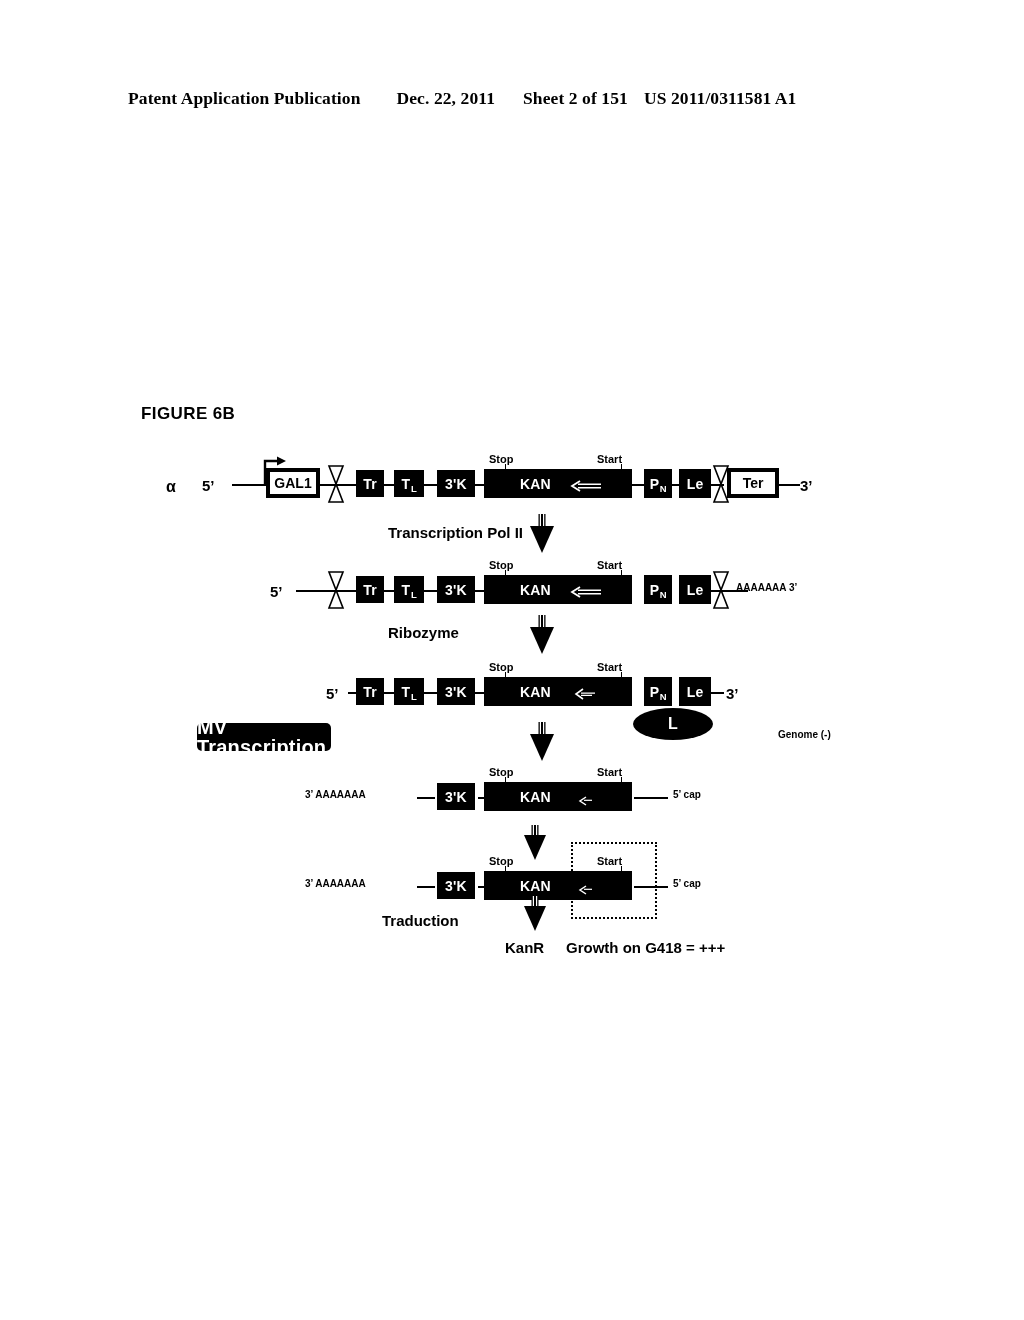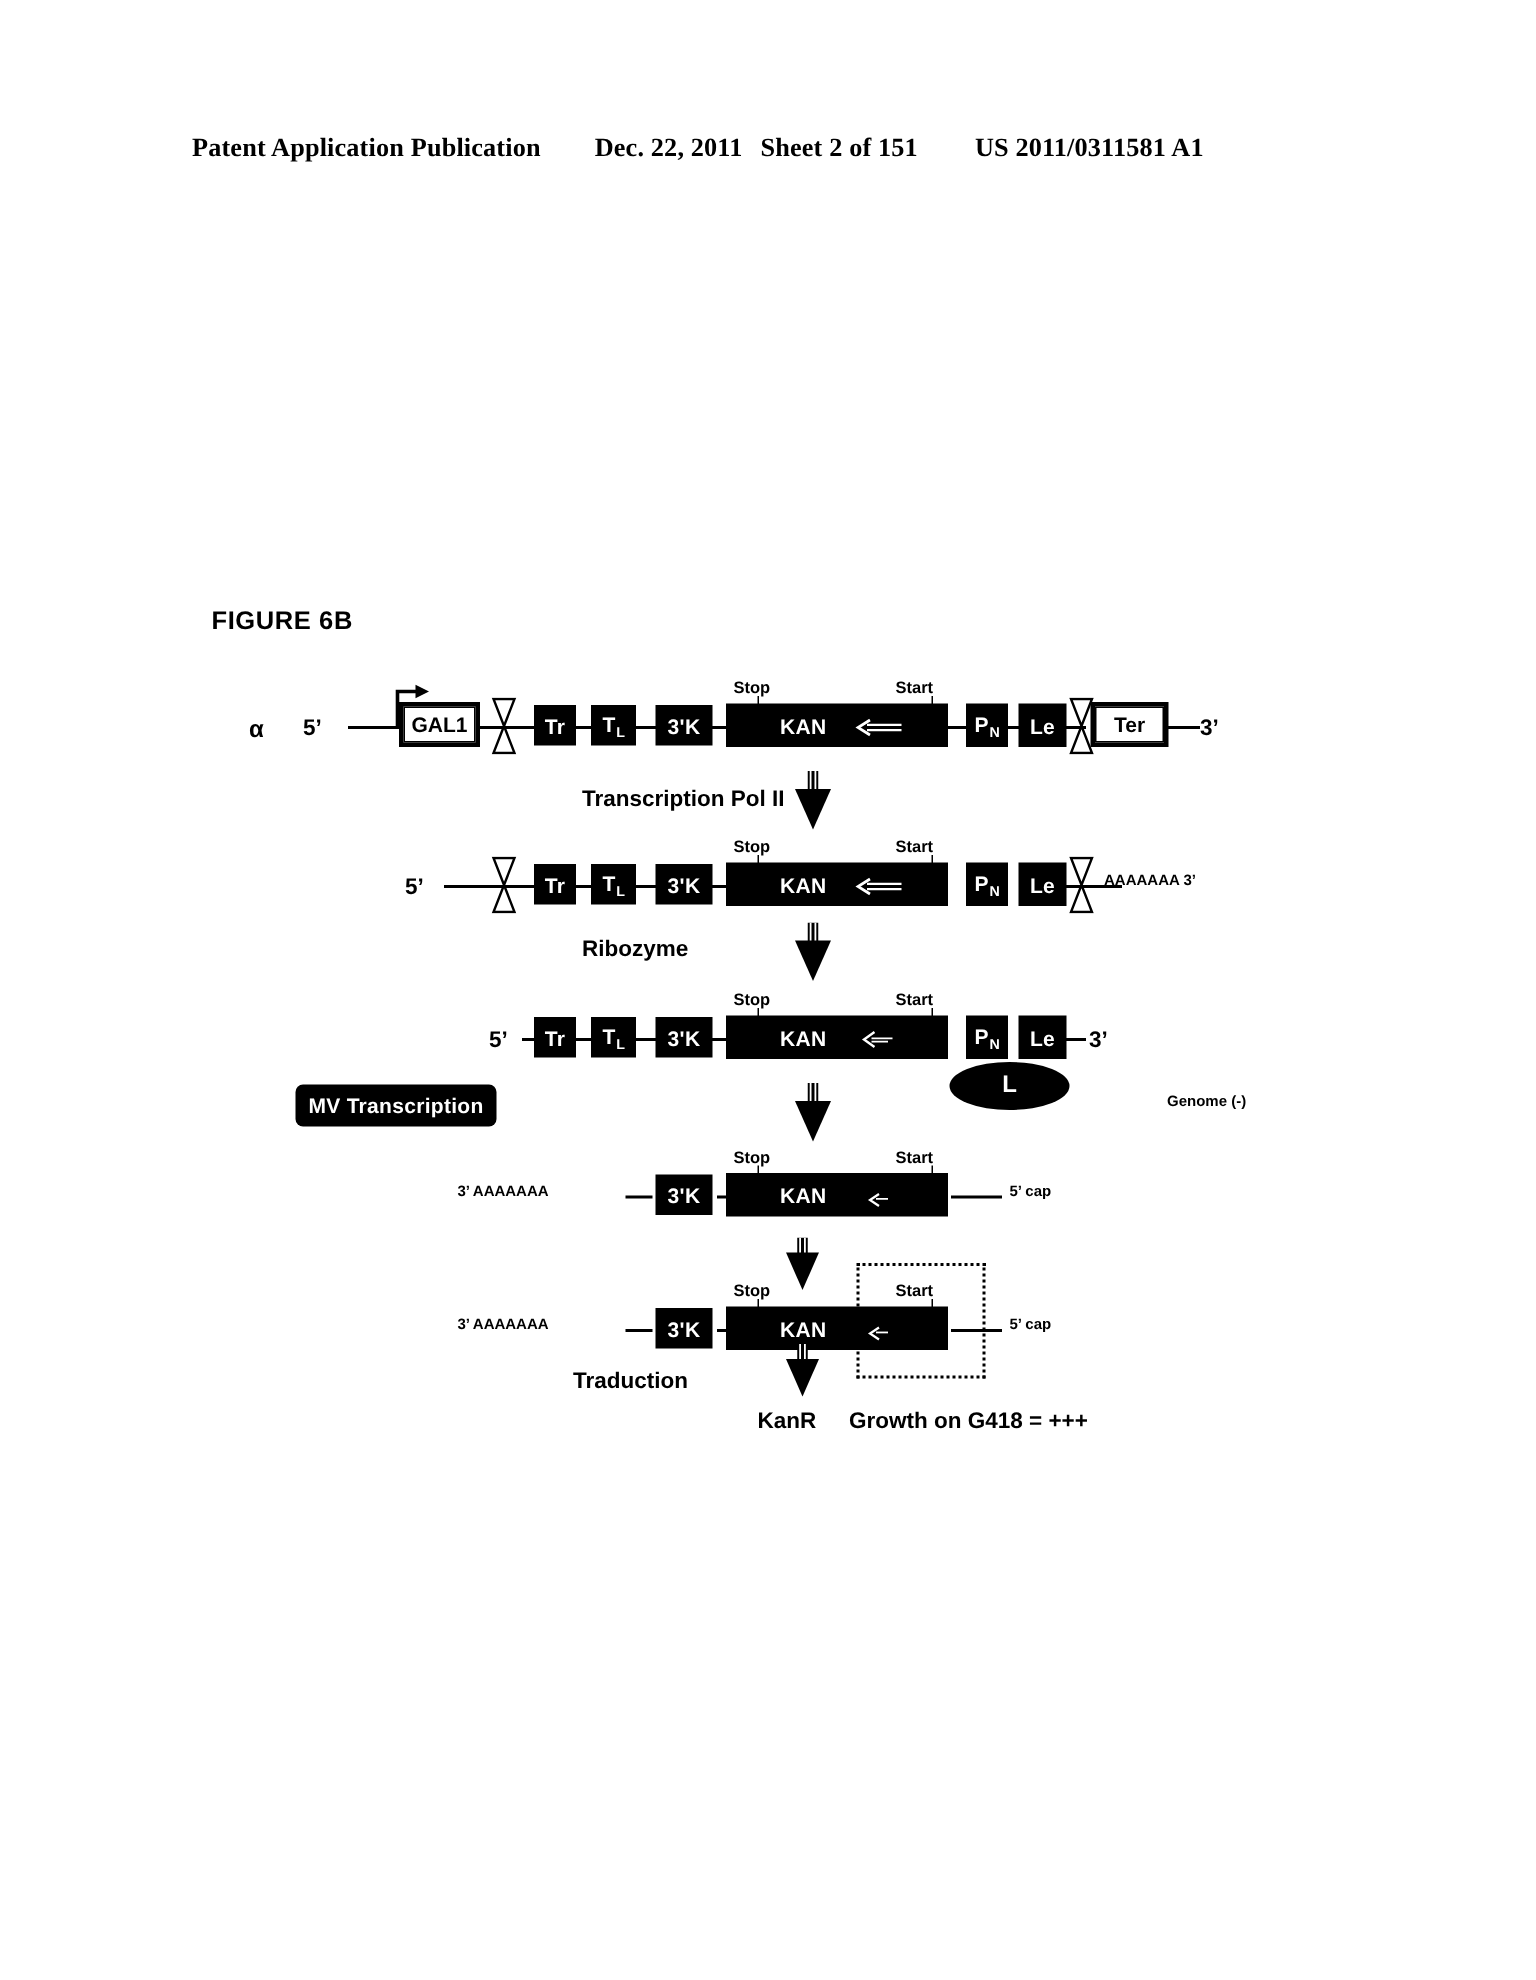--- a/index.html
+++ b/index.html
@@ -26,22 +26,22 @@
     display: flex;
     align-items: baseline;
     font-family: "Liberation Serif", serif;
     font-weight: bold;
     font-size: 17.5px;
     letter-spacing: 0.1px;
     white-space: nowrap;
   }
   .page-header .ph-pub { }
   .page-header .ph-date { margin-left: 36px; }
-  .page-header .ph-sheet { margin-left: 12px; }
-  .page-header .ph-num { margin-left: 38px; }
+  .page-header .ph-sheet { margin-left: 28px; }
+  .page-header .ph-num { margin-left: 16px; }
 
   
   .figure-title {
     position: absolute;
     top: 404px;
     left: 141px;
     font-size: 17px;
     font-weight: bold;
     letter-spacing: 0.4px;
   }
@@ -158,21 +158,21 @@
     white-space: nowrap;
     line-height: 1;
   }
 
   
   .pill {
     position: absolute;
     background: #000;
     color: #fff;
     font-weight: bold;
-    font-size: 14px;
+    font-size: 20px;
     border-radius: 5px;
     display: flex;
     align-items: center;
     justify-content: center;
     letter-spacing: 0.2px;
     line-height: 1;
   }
 
   
   .ellipse {

